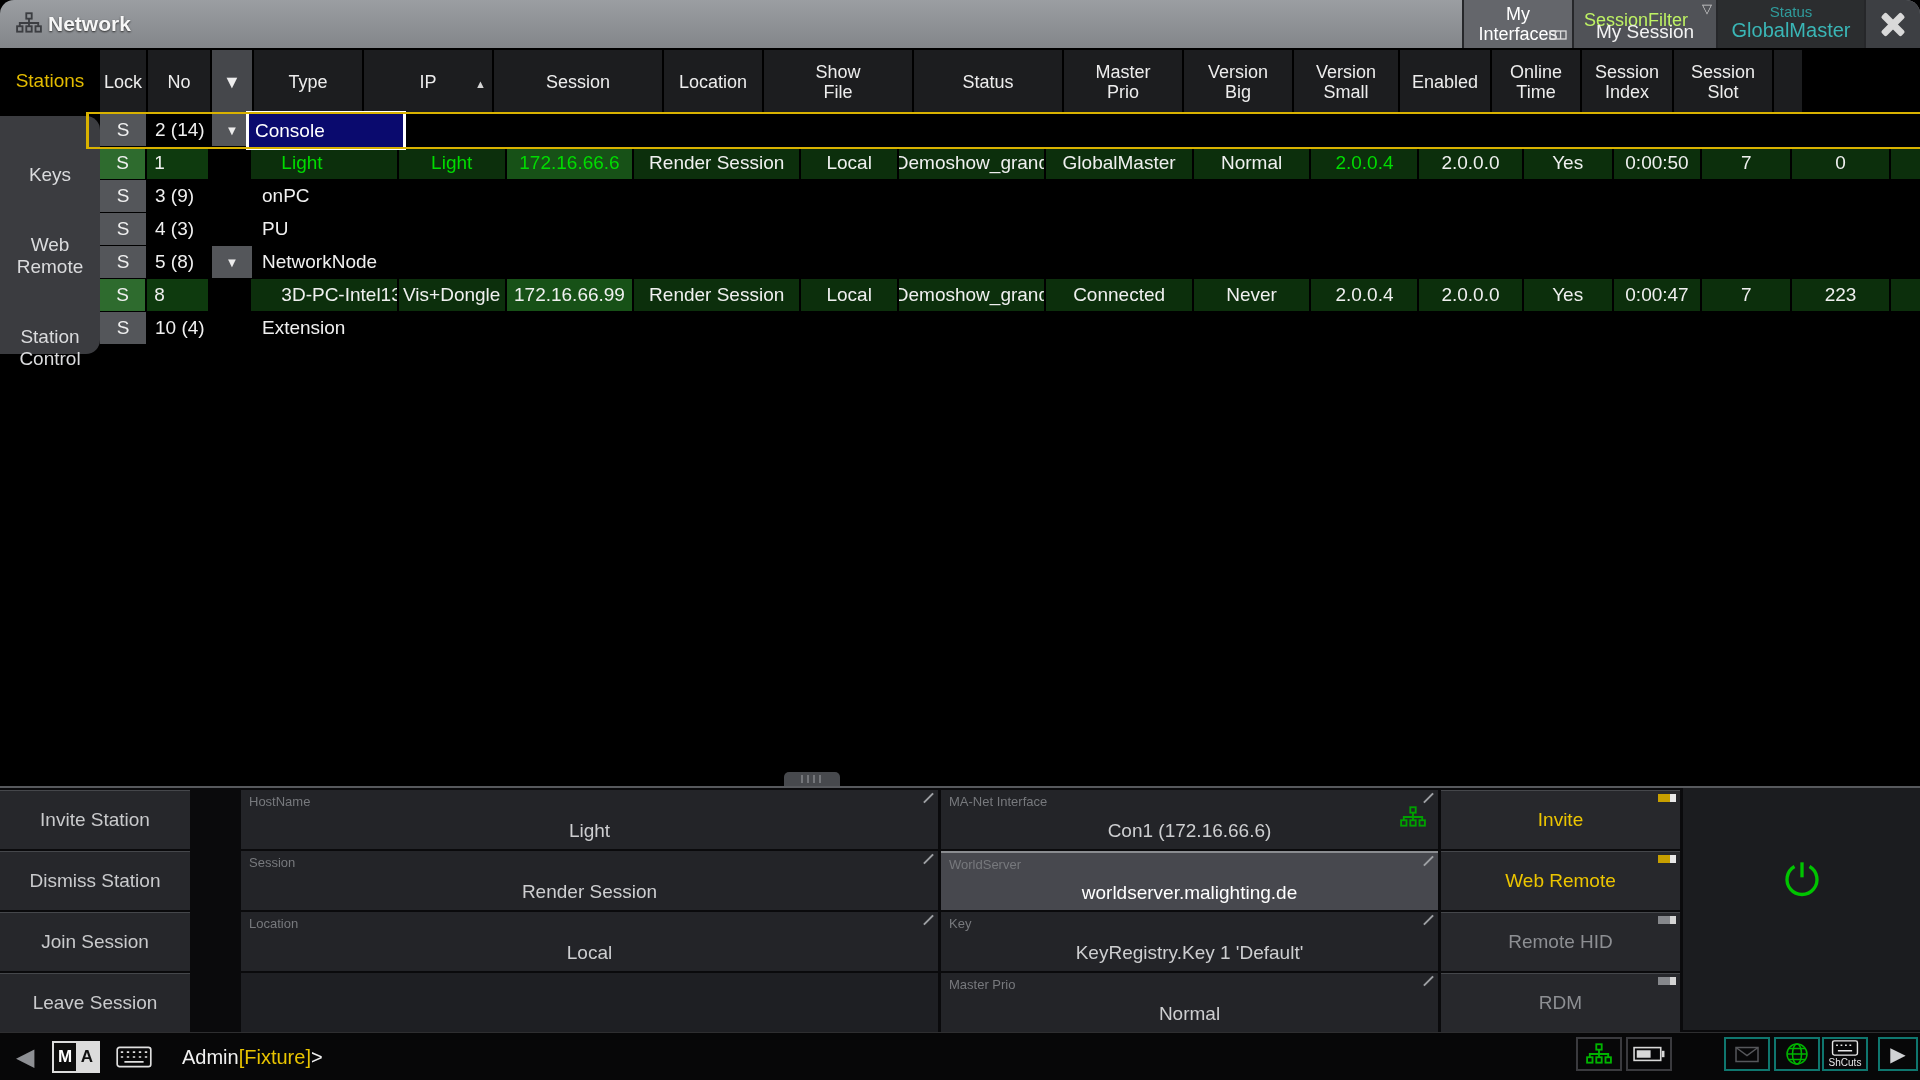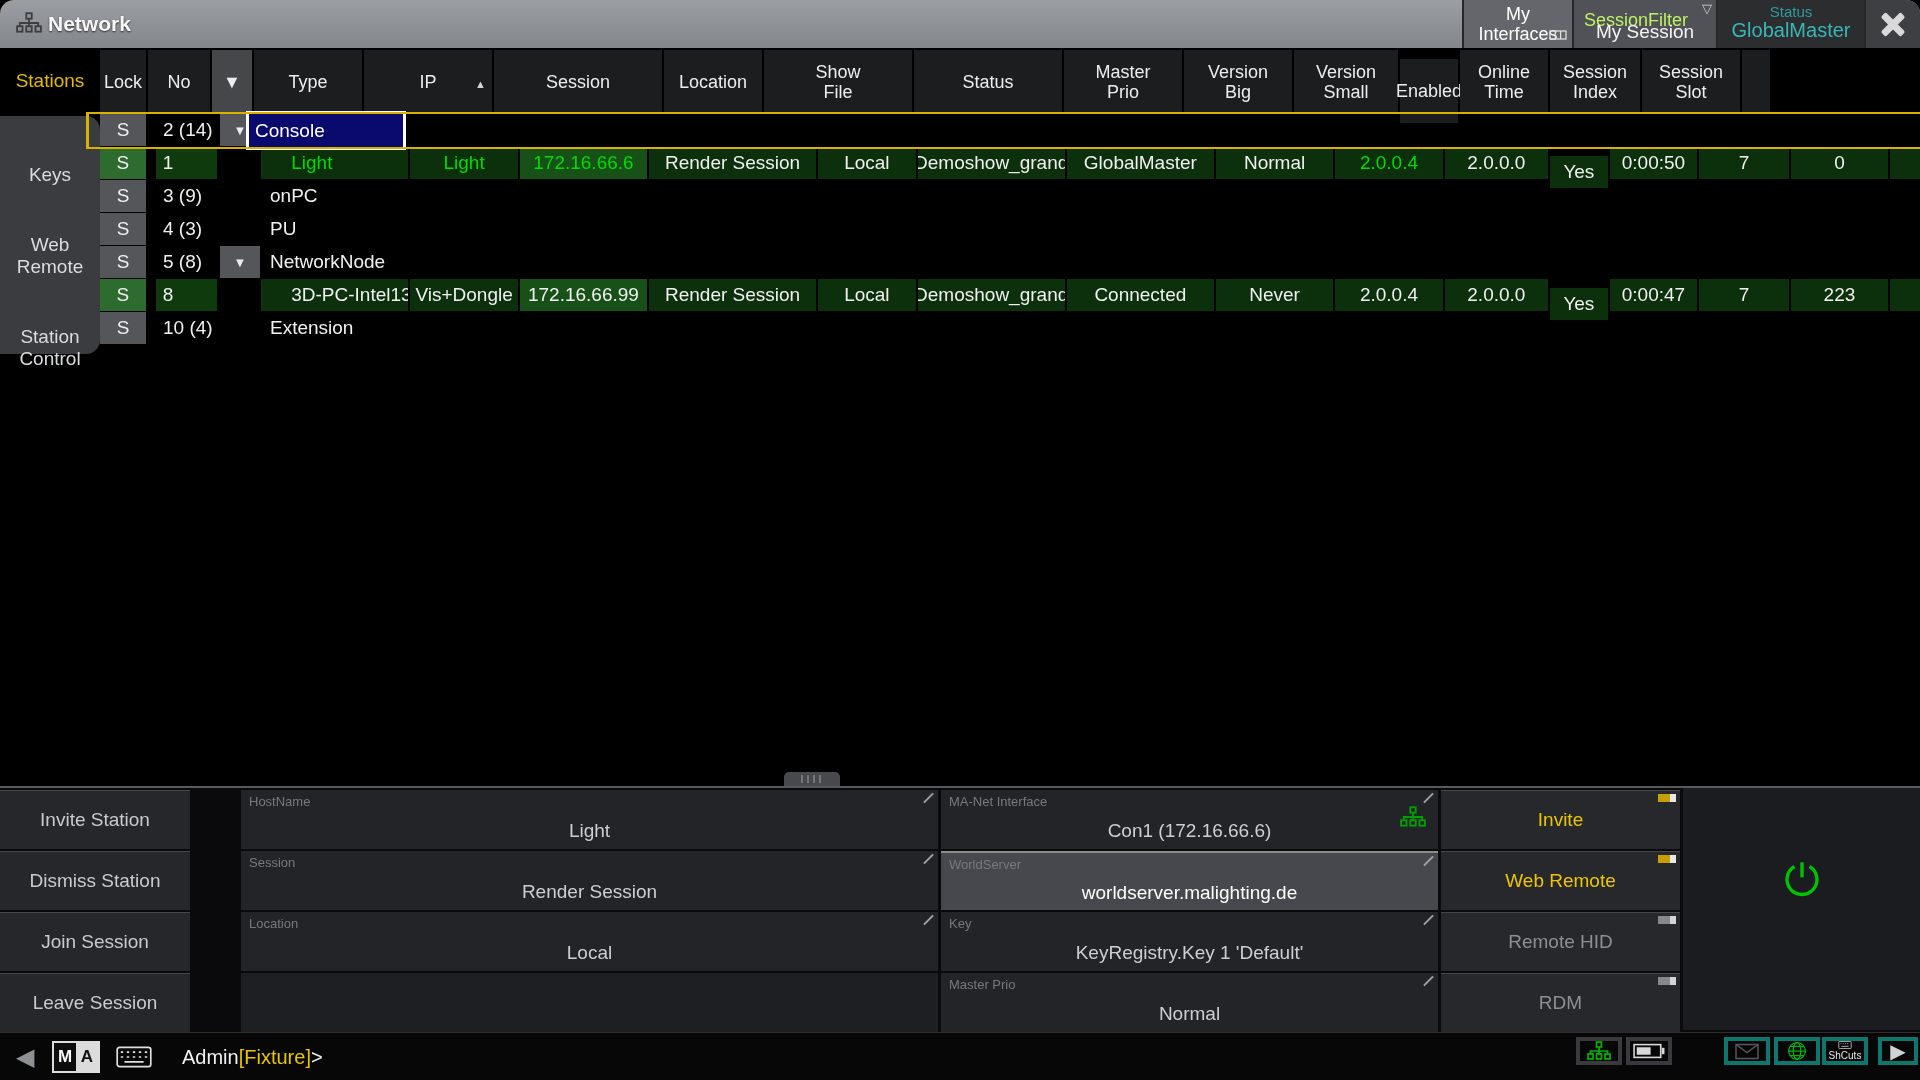--- a/index.html
+++ b/index.html
@@ -44,30 +44,30 @@
   .grid-header{position:absolute;left:100px;top:50px;width:1820px;height:64px;display:flex;}
   .grid-header .cell{background:#1c1d1f;color:#ededed;font-size:18px;line-height:20px;
       display:flex;align-items:center;justify-content:center;text-align:center;white-space:pre-line;
       box-sizing:border-box;border-right:2px solid #000;position:relative;height:100%;}
   .grid-header .c2{background:#45474b;}
   .sort-asc{position:absolute;right:6px;top:24px;font-size:11px;color:#d5d5d5;}
 
   
   .c0{width:48px;} .c1{width:64px;} .c2{width:42px;} .c3{width:150px;} .c4{width:110px;}
   .c5{width:130px;} .c6{width:170px;} .c7{width:100px;} .c8{width:150px;} .c9{width:150px;}
-  .c10{width:120px;} .c11{width:110px;} .c12{width:106px;} .c13{width:60px;margin-top:9px;} .c14{width:90px;}
+  .c10{width:120px;} .c11{width:110px;} .c12{width:106px;} .c13{width:92px;} .c14{width:90px;}
   .c15{width:92px;} .c16{width:100px;} .c17{width:30px;}
 
   
   .table-body{position:absolute;left:100px;top:114px;width:1820px;}
   .grid-row{display:flex;height:33px;position:relative;border-bottom:1px solid #000;box-sizing:border-box;}
   .grid-row .cell{display:flex;align-items:center;justify-content:center;font-size:19px;color:#f0f0f0;
       box-sizing:border-box;border-right:2px solid #000;height:100%;overflow:hidden;white-space:nowrap;}
   .grid-row .c0{background:#54565a;}
-  .grid-row .c1{justify-content:flex-start;padding-left:7px;margin-left:8px;}
+  .grid-row .c1{justify-content:flex-start;padding-left:7px;}
   .grid-row .c3{justify-content:flex-start;padding-left:8px;}
   .grid-row .cell.filler{flex:1;border-right:0;background:transparent;}
   .grid-row .c2.exp{background:#54565a;}
   .exp-icon{font-size:13px;color:#ececec;}
   .name-text.child{padding-left:22px;}
   .member .cell{background:#0c2f0c;}
   .member .c0{background:#2e6b2e;}
   .member .c1{background:#0e3a0e;}
   .member .c2{background:#000;}
   .member .c5{background:#175117;}
@@ -124,21 +124,21 @@
            font-size:24px;color:#8e9094;}
   .ma-logo{position:absolute;left:52px;top:8px;width:48px;height:32px;border:2px solid #dcdcdc;
            box-sizing:border-box;display:flex;}
   .ma-m{flex:1;background:#0c0c0c;color:#fff;display:flex;align-items:center;justify-content:center;
         font-weight:bold;font-size:17px;}
   .ma-a{flex:1;background:#dcdcdc;color:#111;display:flex;align-items:center;justify-content:center;
         font-weight:bold;font-size:17px;}
   .kb-main{position:absolute;left:116px;top:12px;}
   .prompt{position:absolute;left:182px;top:0;height:48px;display:flex;align-items:center;font-size:20px;}
   .prompt .pu{color:#f0f0f0;} .prompt .pc{color:#e9c400;} .prompt .ps{color:#f0f0f0;}
-  .slot{position:absolute;top:1037px;width:46px;height:28px;border:4px solid #0f766e;box-sizing:border-box;
+  .slot{position:absolute;top:1037px;width:46px;height:34px;border:2px solid #0f766e;box-sizing:border-box;
         display:flex;flex-direction:column;align-items:center;justify-content:center;}
   .slot.bright{border-color:#3a3a3e;}
   .shcuts-label{font-size:10px;color:#e8e8e8;margin-top:1px;}
   .play-ic{font-size:20px;color:#d0d2d4;}
 </style>
 </head>
 <body>
 
 <div class="stage">
 

